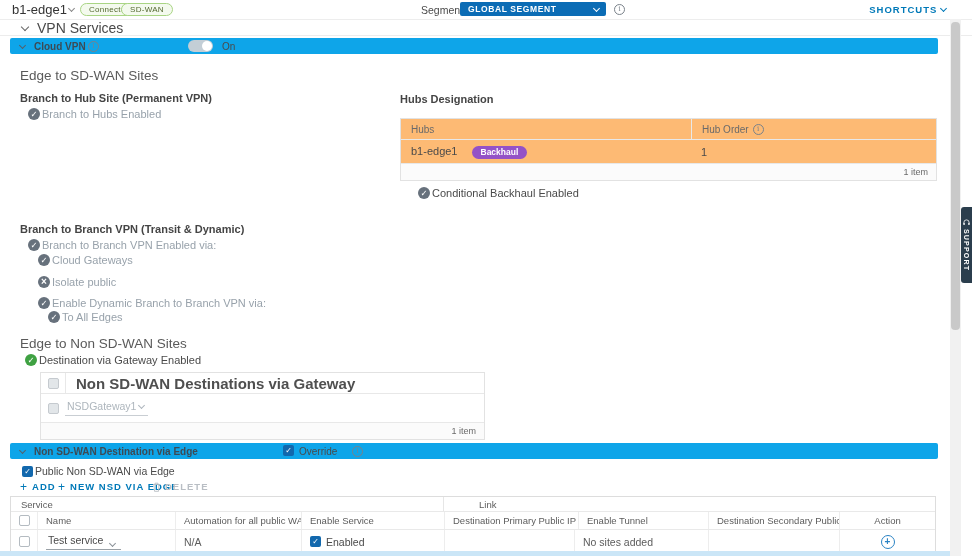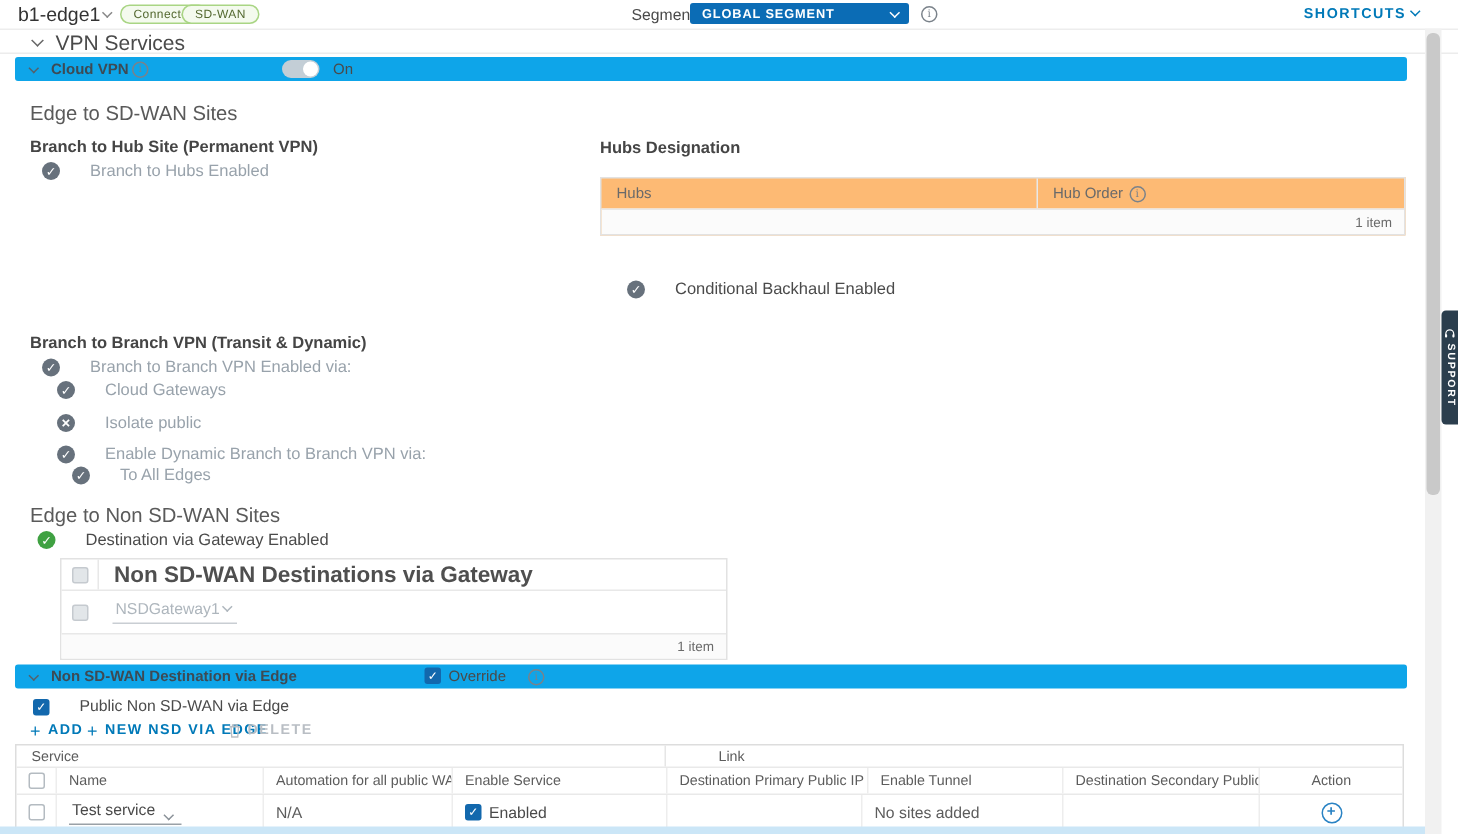--- a/index.html
+++ b/index.html
@@ -53,21 +53,21 @@
   #page-title{position:absolute;left:37px;top:1px;font-size:14px;color:#4a4a4a}
 
   
   .secbar{position:absolute;left:10px;width:928px;height:16px;background:#0ea5e9;border-radius:2px}
   .secbar .chev{position:absolute;left:10px;top:5px;color:#55606a}
   .secbar .sec-title{position:absolute;left:24px;top:3px;font-size:10px;font-weight:600;color:#3d4a54}
 
   
   .h1{position:absolute;font-size:13.5px;color:#5a5a5a}
   .h2{position:absolute;font-size:11px;font-weight:700;color:#454545}
-  .pi{position:absolute;display:flex;align-items:center;gap:20px;white-space:nowrap}
+  .pi{position:absolute;display:flex;align-items:center;gap:2px;white-space:nowrap}
   .pi .lbl{font-size:11px}
   .muted{color:#98a2ab}
   .dark{color:#4a4a4a}
 
   
   #htable{position:absolute;left:400px;top:118px;width:535px;border:1px solid #e2e2e2;background:#fdba74;font-size:10px}
   #htable .hh{display:flex;height:20px;align-items:center;color:#6a6a6a}
   #htable .hh .c1{flex:0 0 290px;padding-left:10px;box-sizing:border-box}
   #htable .hh .c2{flex:1;border-left:1px solid #e8e8e8;padding-left:10px;height:100%;display:flex;align-items:center;gap:4px}
   #htable .hr{display:flex;height:23px;align-items:center;border-top:1px solid #e8e8e8;color:#4a4a4a;font-size:11px}
@@ -76,21 +76,21 @@
   #htable .hf{display:flex;height:16px;align-items:center;justify-content:flex-end;border-top:1px solid #e8e8e8;
               background:#fbfbfb;color:#6a6a6a;font-size:9px;padding-right:8px}
 
   
   #gwtable{position:absolute;left:40px;top:372px;width:443px;border:1px solid #e2e2e2;background:#fff}
   #gwtable .gh{display:flex;height:20px;align-items:center;border-bottom:1px solid #e8e8e8}
   #gwtable .gcb{flex:0 0 24px;display:flex;justify-content:center}
   #gwtable .gdiv{width:1px;height:100%;background:#e8e8e8}
   #gwtable .ght{padding-left:10px;font-size:15px;font-weight:700;color:#4f4f4f}
   #gwtable .gr{display:flex;height:28px;align-items:center}
-  #gwtable .gdd{margin-left:10px;font-size:10.5px;color:#aeb6bd;border-bottom:1px solid #c9ced3;padding:0 4px 3px 2px}
+  #gwtable .gdd{font-size:10.5px;color:#aeb6bd;border-bottom:1px solid #c9ced3;padding:0 4px 3px 2px}
   #gwtable .gf{display:flex;height:16px;align-items:center;justify-content:flex-end;border-top:1px solid #e8e8e8;
                background:#fbfbfb;color:#6a6a6a;font-size:9px;padding-right:8px}
 
   
   .alink{position:absolute;top:481px;font-size:9.5px;font-weight:700;letter-spacing:1px;color:#0079b8;
          display:flex;align-items:center;gap:4px;white-space:nowrap}
   .alink.disabled{color:#b9bec4}
   .alink .plus{font-size:12px;font-weight:400;line-height:10px}
 
   
@@ -160,20 +160,24 @@
 
   <div class="h2" style="left:400px;top:93px">Hubs Designation</div>
   <div id="htable">
     <div class="hh">
       <span class="c1">Hubs</span>
       <span class="c2">
         <span>Hub Order</span>
         <span class="info"></span>
       </span>
     </div>
+    <div class="hr">
+      <span class="c1"><span>b1-edge1</span><span class="pill">Backhaul</span></span>
+      <span class="c2">1</span>
+    </div>
     <div class="hf">1 item</div>
   </div>
 
   <div class="pi" style="left:418px;top:187px">
     <span class="cic check"></span>
     <span class="lbl dark">Conditional Backhaul Enabled</span>
   </div>
 
   <div class="h2" style="left:20px;top:223px">Branch to Branch VPN (Transit &amp; Dynamic)</div>
 

